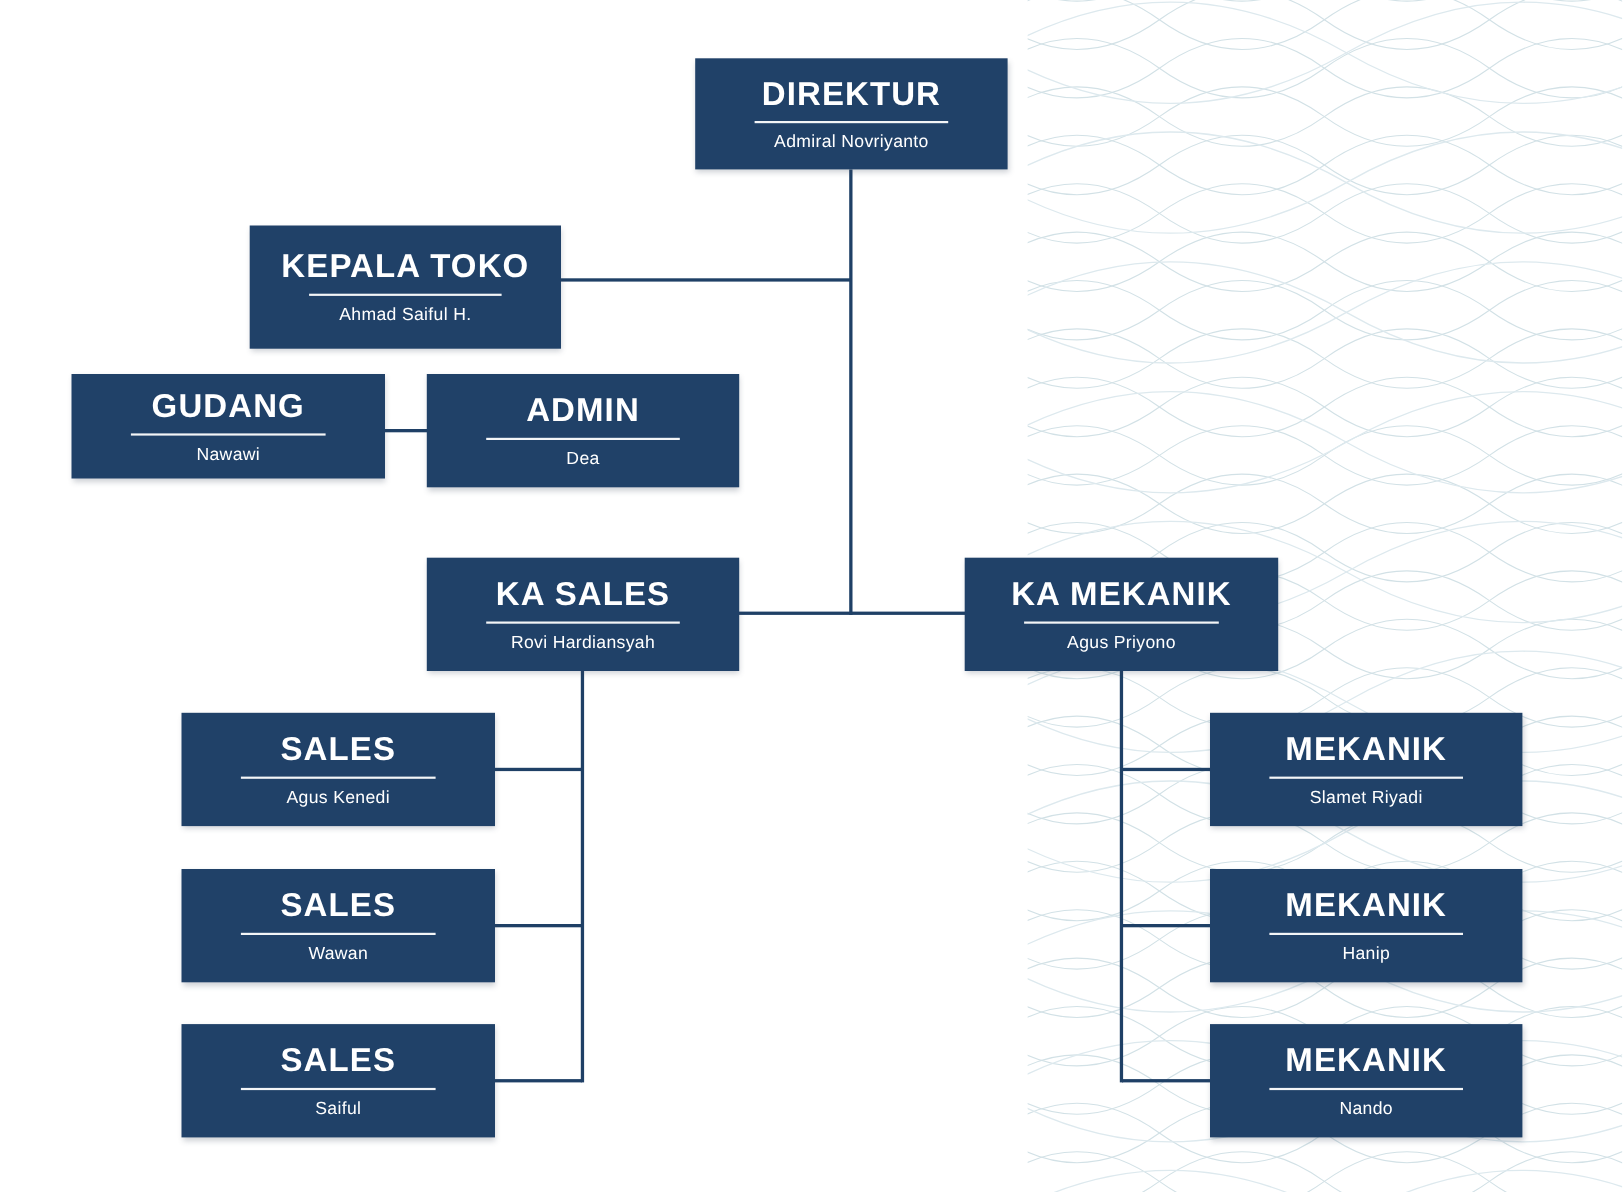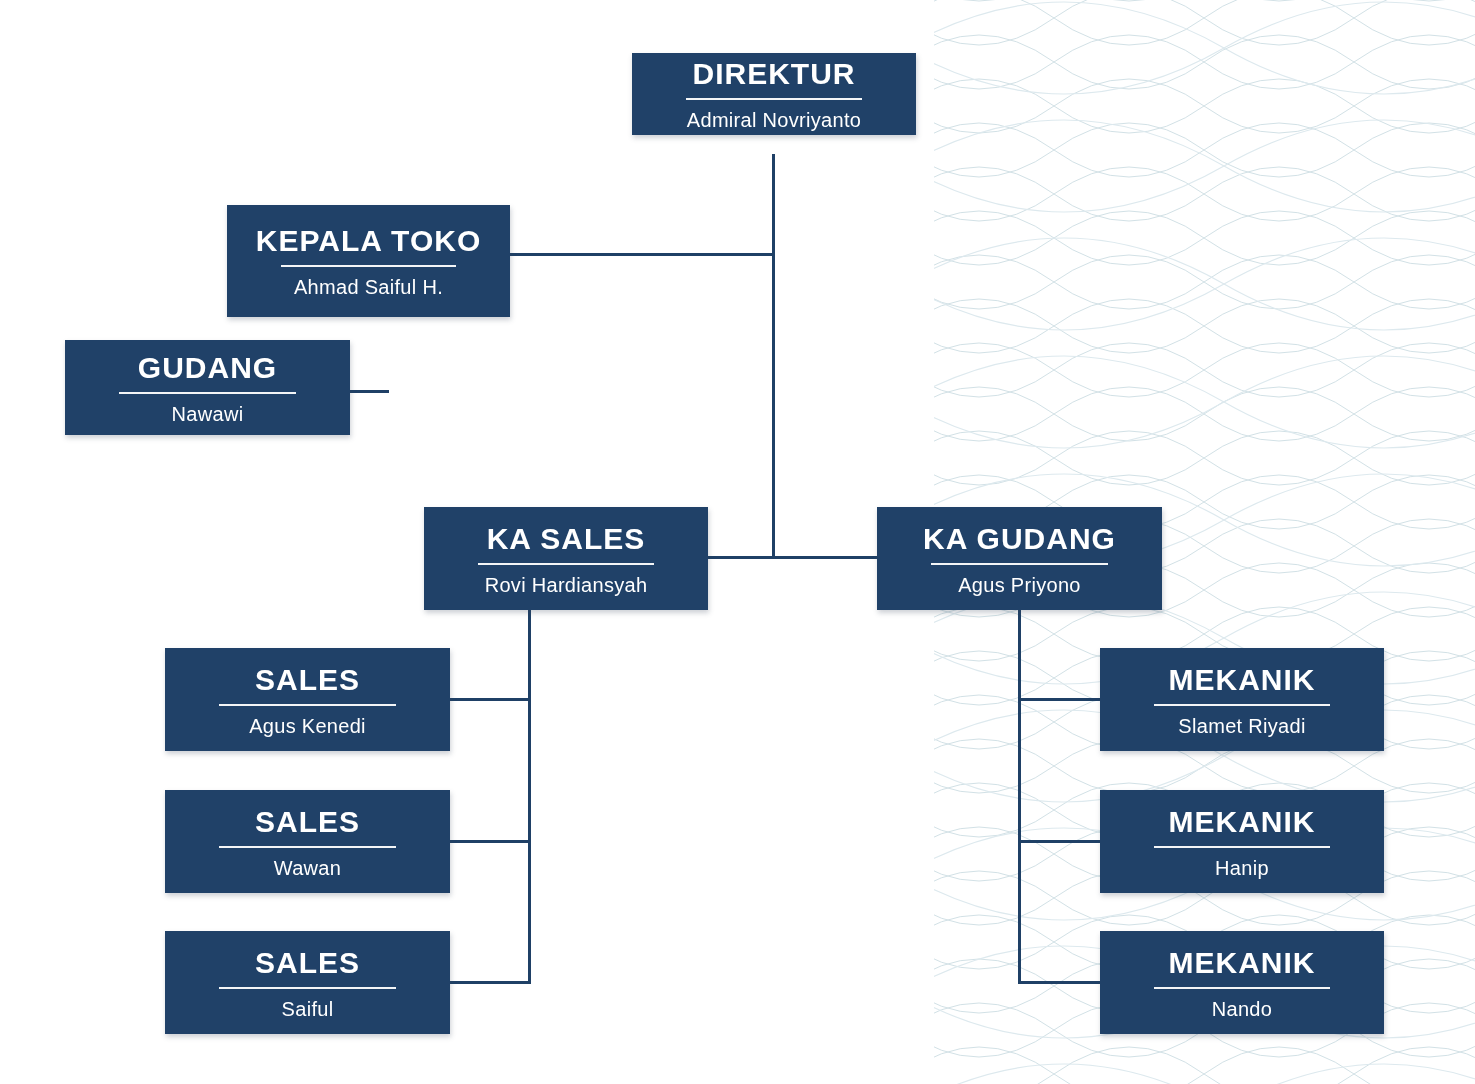--- a/index.html
+++ b/index.html
@@ -29,21 +29,21 @@
   }
   .node-title{
     font-size:30px;font-weight:bold;letter-spacing:1px;line-height:1.1;
     white-space:nowrap;
   }
   .node-underline{
     width:62%;height:2px;background:rgba(255,255,255,0.95);
     margin:8px auto 9px auto;
   }
   .node-name{
-    font-size:20px;font-weight:normal;letter-spacing:0.3px;line-height:1.1;
+    font-size:16px;font-weight:normal;letter-spacing:0.3px;line-height:1.1;
     white-space:nowrap;
   }
   
   .connector{position:absolute;background:#1f4066;z-index:1;}
 </style>
 </head>
 <body>
 
 <div id="canvas">
 
@@ -136,47 +136,52 @@
   <div class="connector" style="left:671px;top:556px;width:207px;height:3px;"></div>
   <div class="connector" style="left:528px;top:610px;width:3px;height:374px;"></div>
   <div class="connector" style="left:449px;top:698px;width:80px;height:3px;"></div>
   <div class="connector" style="left:449px;top:840px;width:80px;height:3px;"></div>
   <div class="connector" style="left:449px;top:981px;width:80px;height:3px;"></div>
   <div class="connector" style="left:1018px;top:610px;width:3px;height:374px;"></div>
   <div class="connector" style="left:1020px;top:698px;width:82px;height:3px;"></div>
   <div class="connector" style="left:1020px;top:840px;width:82px;height:3px;"></div>
   <div class="connector" style="left:1020px;top:981px;width:82px;height:3px;"></div>
 
-  <div class="node" style="left:632px;top:53px;width:284px;height:82px;">
+  <div class="node" style="left:632px;top:53px;width:284px;height:101px;">
     <div class="node-title">DIREKTUR</div>
     <div class="node-underline"></div>
     <div class="node-name">Admiral Novriyanto</div>
   </div>
 
   <div class="node" style="left:227px;top:205px;width:283px;height:112px;">
     <div class="node-title">KEPALA TOKO</div>
     <div class="node-underline"></div>
     <div class="node-name">Ahmad Saiful H.</div>
   </div>
 
   <div class="node" style="left:65px;top:340px;width:285px;height:95px;justify-content:center;">
     <div class="node-title">GUDANG</div>
     <div class="node-underline"></div>
     <div class="node-name">Nawawi</div>
   </div>
 
-
-  <div class="node" style="left:388px;top:507px;width:284px;height:103px;margin-left:36px;">
+  <div class="node" style="left:388px;top:340px;width:284px;height:103px;">
+    <div class="node-title">ADMIN</div>
+    <div class="node-underline"></div>
+    <div class="node-name">Dea</div>
+  </div>
+
+  <div class="node" style="left:388px;top:507px;width:284px;height:103px;">
     <div class="node-title">KA SALES</div>
     <div class="node-underline"></div>
     <div class="node-name">Rovi Hardiansyah</div>
   </div>
 
   <div class="node" style="left:877px;top:507px;width:285px;height:103px;">
-    <div class="node-title">KA GUDANG</div>
+    <div class="node-title">KA MEKANIK</div>
     <div class="node-underline"></div>
     <div class="node-name">Agus Priyono</div>
   </div>
 
   <div class="node" style="left:165px;top:648px;width:285px;height:103px;">
     <div class="node-title">SALES</div>
     <div class="node-underline"></div>
     <div class="node-name">Agus Kenedi</div>
   </div>
 

